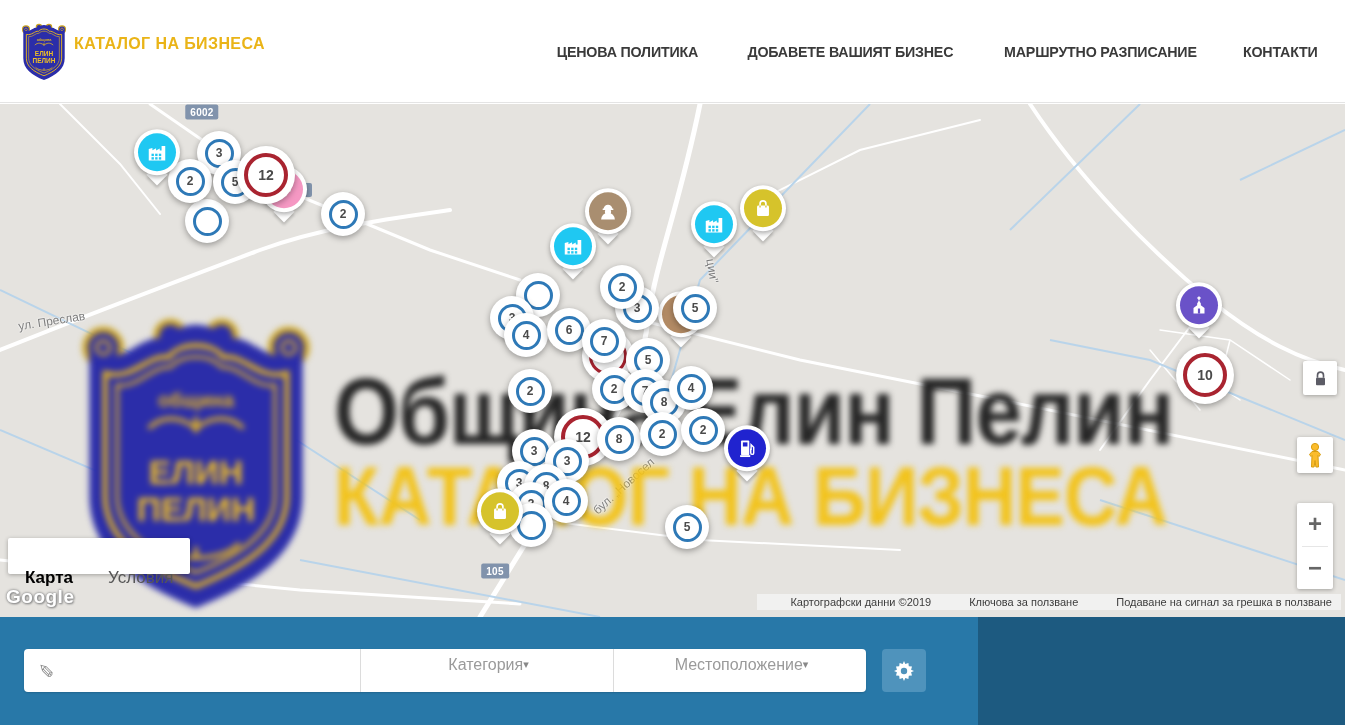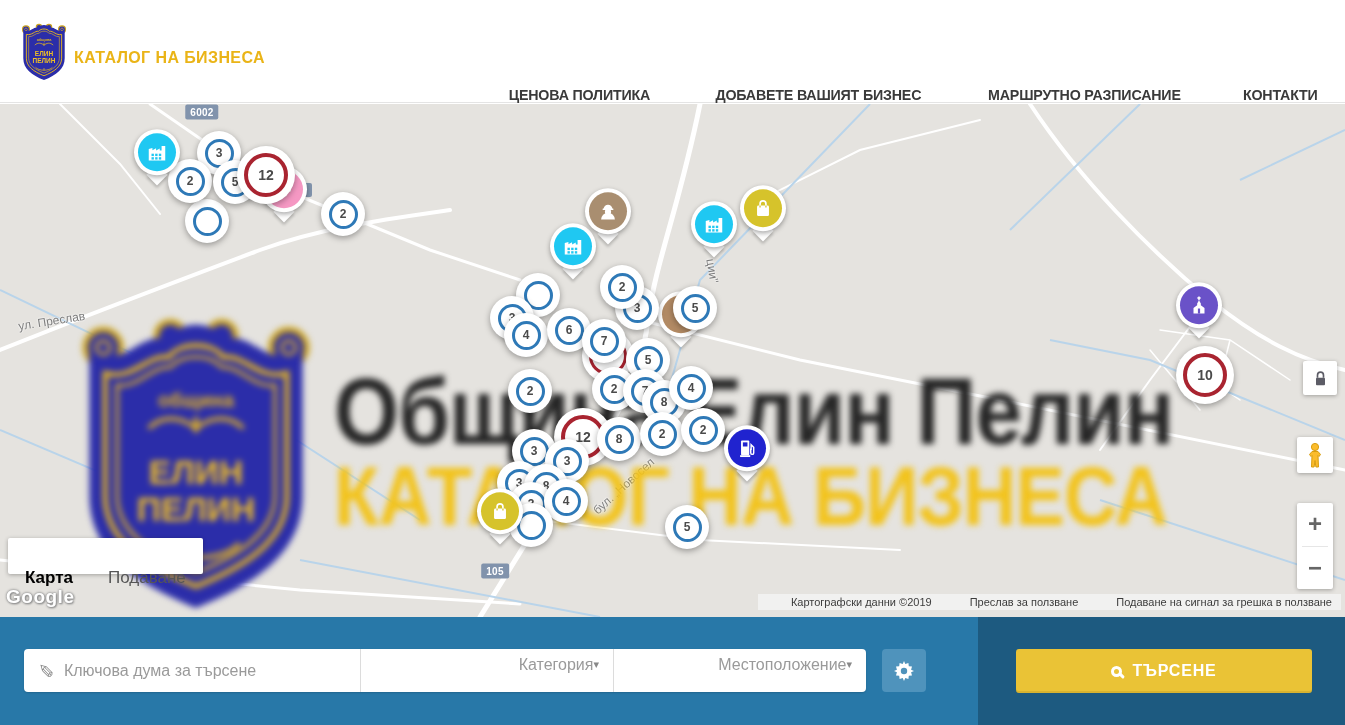--- a/index.html
+++ b/index.html
@@ -5,22 +5,22 @@
   * { margin:0; padding:0; box-sizing:border-box; }
   html,body { width:1345px; height:725px; font-family:"Liberation Sans", sans-serif; background:#fff; overflow:hidden; }
   #app { position:relative; width:1345px; height:725px; overflow:hidden; }
 
   
   #header { position:absolute; left:0; top:0; width:1345px; height:103px; background:#fff; border-bottom:1px solid #e4e4e4; z-index:20; }
   #logo-wrap { position:absolute; left:21px; top:19px; width:46px; height:66px; }
   #logo-wrap svg { width:100%; height:100%; }
   #brand { position:absolute; left:74px; top:33px; }
   #brand .t1 { font-size:19px; font-weight:700; color:#4c4c4c; letter-spacing:.2px; }
-  #brand .t2 { font-size:16px; font-weight:700; color:#eab417; letter-spacing:.4px; margin-top:16px; }
-  #nav { position:absolute; right:25px; top:0; height:103px; display:flex; align-items:flex-end; gap:56px;margin-left:12px; }
+  #brand .t2 { font-size:16px; font-weight:700; color:#eab417; letter-spacing:.4px; margin-top:2px; }
+  #nav { position:absolute; right:25px; top:0; height:103px; display:flex; align-items:center; gap:40px;margin-left:12px; }
   .nav-item { font-size:15px; font-weight:700; color:#3a3a3a; text-decoration:none; letter-spacing:-.2px; transform:scaleX(.95); cursor:pointer; white-space:nowrap; }
 
   
   #map { position:absolute; left:0; top:104px; width:1345px; height:513px; background:#e5e3df; overflow:hidden; }
   #roads { position:absolute; left:0; top:0; z-index:1; }
 
   .road-badge { position:absolute; transform:translate(-50%,-50%); background:#8193ac; color:#fff; font-size:10px; font-weight:700; padding:2px 5px; border-radius:2px; min-width:16px; min-height:14px; text-align:center; z-index:2; letter-spacing:.3px; }
   .street-label { position:absolute; color:#7d7d7d; font-size:12px; white-space:nowrap; z-index:2; text-shadow:0 0 2px #fff,0 0 2px #fff; }
 
   
@@ -65,21 +65,21 @@
   
   #search-bar { position:absolute; left:0; top:617px; width:1345px; height:108px; background:#2878a8; z-index:20; }
   #search-bar .dark-panel { position:absolute; left:978px; top:0; width:367px; height:108px; background:#1d5a80; }
   #fields { position:absolute; left:24px; top:32px; width:842px; height:43px; background:#fff; border-radius:4px; display:flex; box-shadow:0 1px 2px rgba(0,0,0,.15); }
   .field { display:flex; align-items:center; height:100%; position:relative; }
   .field + .field { border-left:1px solid #dcdcdc; }
   #f-keyword { width:336px; padding:0 12px 0 14px; }
   #f-keyword .pencil { color:#8b8b8b; font-size:19px; margin-right:10px; transform:rotate(90deg) scaleX(-1); }
   #f-keyword input { border:0; outline:0; width:100%; font-size:16px; color:#444; font-family:"Liberation Sans",sans-serif; }
   #f-keyword input::placeholder { color:#9a9a9a; }
-  .sel { justify-content:flex-end; padding:0 14px 12px 17px; cursor:pointer; }
+  .sel { justify-content:center; padding:0 14px 12px 17px; cursor:pointer; }
   #f-category { width:253px; } #f-location { width:253px; }
   .sel .sel-text { font-size:16px; color:#9a9a9a; }
   .sel .caret { color:#888; font-size:11px; }
   #gear-btn { position:absolute; left:882px; top:32px; width:44px; height:43px; background:#4f93bc; border:0; border-radius:4px; display:flex; align-items:center; justify-content:center; cursor:pointer; }
   #gear-btn svg { width:20px; height:20px; }
   #search-btn { position:absolute; left:1016px; top:32px; width:296px; height:44px; background:#eac336; border:0; border-radius:3px; color:#fff; font-weight:700; font-size:16px; letter-spacing:.8px; display:flex; align-items:center; justify-content:center; gap:10px; cursor:pointer; box-shadow:inset 0 -2px 0 rgba(0,0,0,.08); font-family:"Liberation Sans",sans-serif; }
   .mag { width:11px; height:11px; border:3px solid #fff; border-radius:50%; position:relative; display:inline-block; }
   .mag::after { content:""; position:absolute; width:3px; height:7px; background:#fff; transform:rotate(-45deg); right:-4px; bottom:-5px; border-radius:2px; }
 </style>
 </head>
@@ -418,21 +418,21 @@
         <div class="cluster sm" style="left: 687px; top: 423px;">
           <div class="ring">5</div>
         </div>
         <div class="cluster lg red" style="left: 1205px; top: 271px;">
           <div class="ring">10</div>
         </div>
       </div>
 
     <div id="map-type">
       <div class="mt active">Карта</div>
-      <div class="mt inactive">Подаване</div>
+      <div class="mt inactive">Условия</div>
     </div>
 
     <div id="google-logo">Google</div>
 
     <div id="lock-btn" class="ctl">
       <svg width="15" height="17" viewBox="0 0 20 22">
           <path d="M6 10V6.5a4 4 0 0 1 8 0V10" fill="none" stroke="#5c5c66" stroke-width="2.2"></path>
           <rect x="4" y="10" width="12" height="10" rx="1.2" fill="#5c5c66"></rect>
         </svg>
     </div>
@@ -443,46 +443,41 @@
         </svg>
     </div>
     <div id="zoom-ctl" class="ctl">
       <div class="zbtn">+</div>
       <div class="zdiv"></div>
       <div class="zbtn">−</div>
     </div>
 
     <div id="attribution">
         <span>Картографски данни ©2019</span>
-        <span>Преслав за ползване</span>
+        <span>Ключова за ползване</span>
         <span>Подаване на сигнал за грешка в ползване</span>
       </div>
   </div>
 
   <div id="search-bar">
     <div class="dark-panel"></div>
     <div id="fields">
       <div class="field" id="f-keyword">
         <span class="pencil">✎</span>
-        <input type="text" placeholder="Ключова дума за търсене" style="">
       </div>
       <div class="field sel" id="f-category">
         <span class="sel-text">Категория</span>
         <span class="caret">▾</span>
       </div>
       <div class="field sel" id="f-location">
         <span class="sel-text">Местоположение</span>
         <span class="caret">▾</span>
       </div>
     </div>
     <button id="gear-btn">
       <svg viewBox="0 0 20 20">
           <path fill="#fff" d="M10 0l1.3 2.9 3.1-.9.4 3.2 3.2.4-.9 3.1L20 10l-2.9 1.3.9 3.1-3.2.4-.4 3.2-3.1-.9L10 20l-1.3-2.9-3.1.9-.4-3.2-3.2-.4.9-3.1L0 10l2.9-1.3-.9-3.1 3.2-.4.4-3.2 3.1.9z"></path>
           <circle cx="10" cy="10" r="3.2" fill="#4f93bc"></circle>
         </svg>
     </button>
-    <button id="search-btn">
-      <span class="mag"></span>
-      <span>ТЪРСЕНЕ</span>
-    </button>
   </div>
 
 </div>
 
 </body></html>

